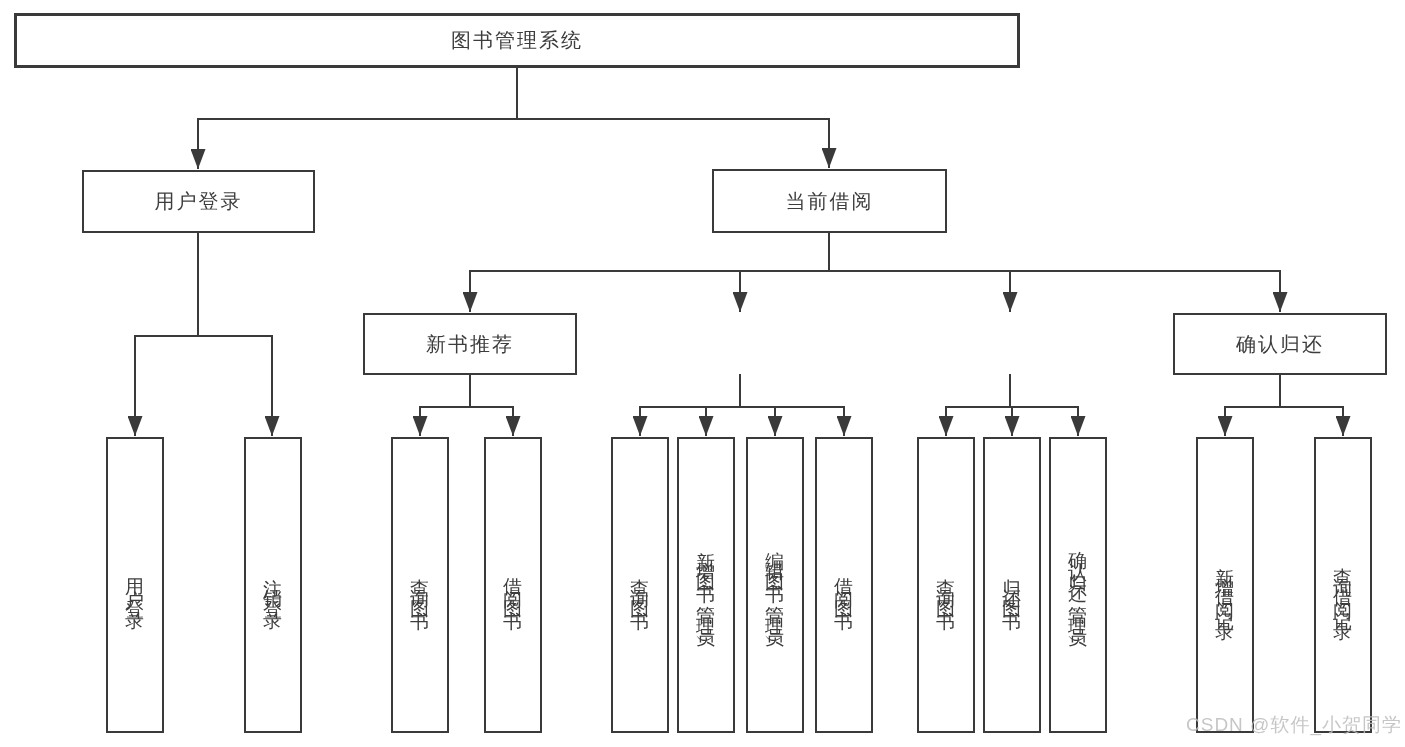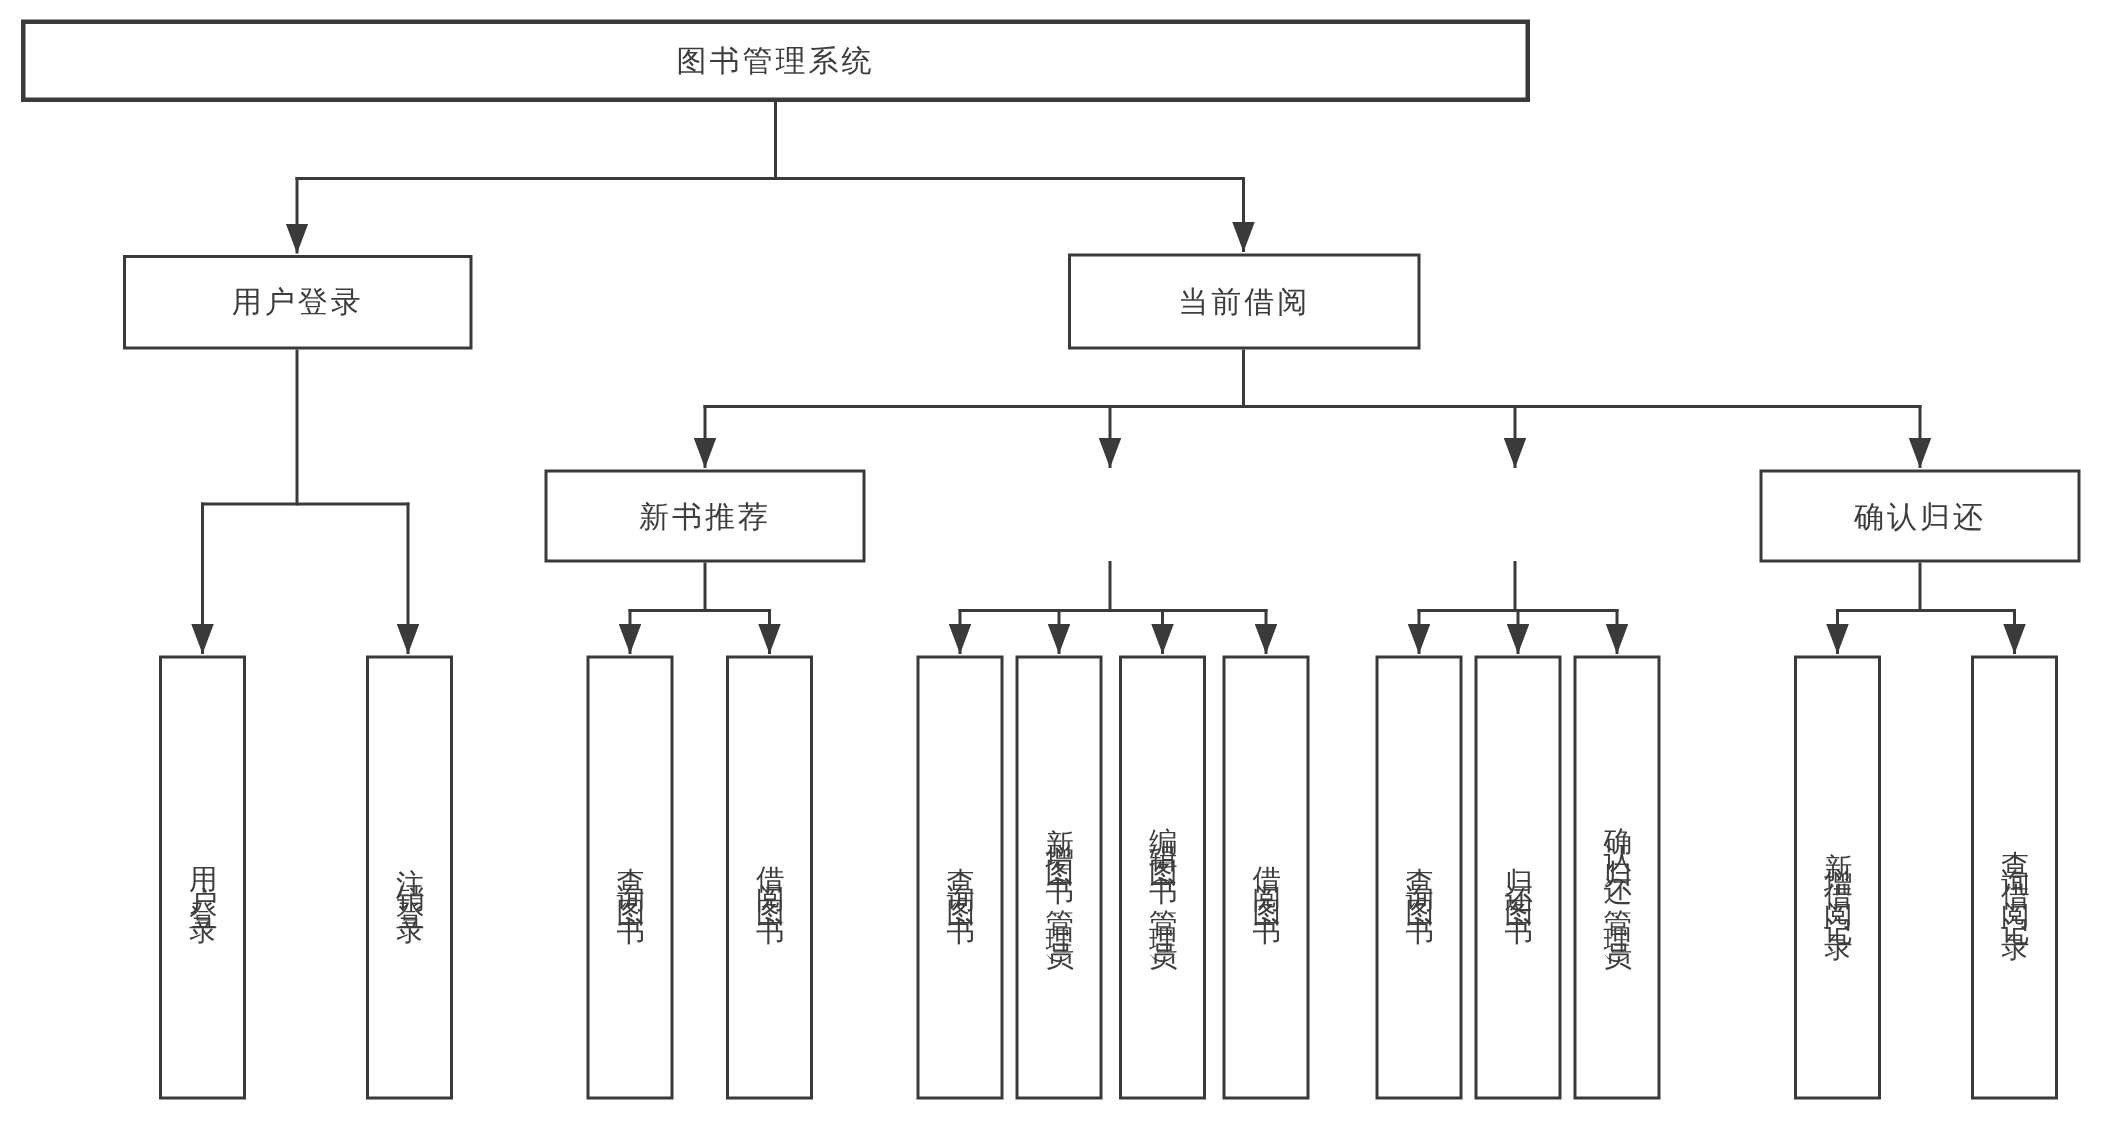--- a/index.html
+++ b/index.html
@@ -164,14 +164,15 @@
     <span>确认归还（管理员）</span>
   </div>
 
   <div class="box v" style="left:1196px;top:437px;width:58px;height:296px">
     <span>新增借阅记录</span>
   </div>
   <div class="box v" style="left:1314px;top:437px;width:58px;height:296px">
     <span>查询借阅记录</span>
   </div>
 
+  <div class="watermark">CSDN @软件_小贺同学</div>
 
 </div>
 
 </body></html>

